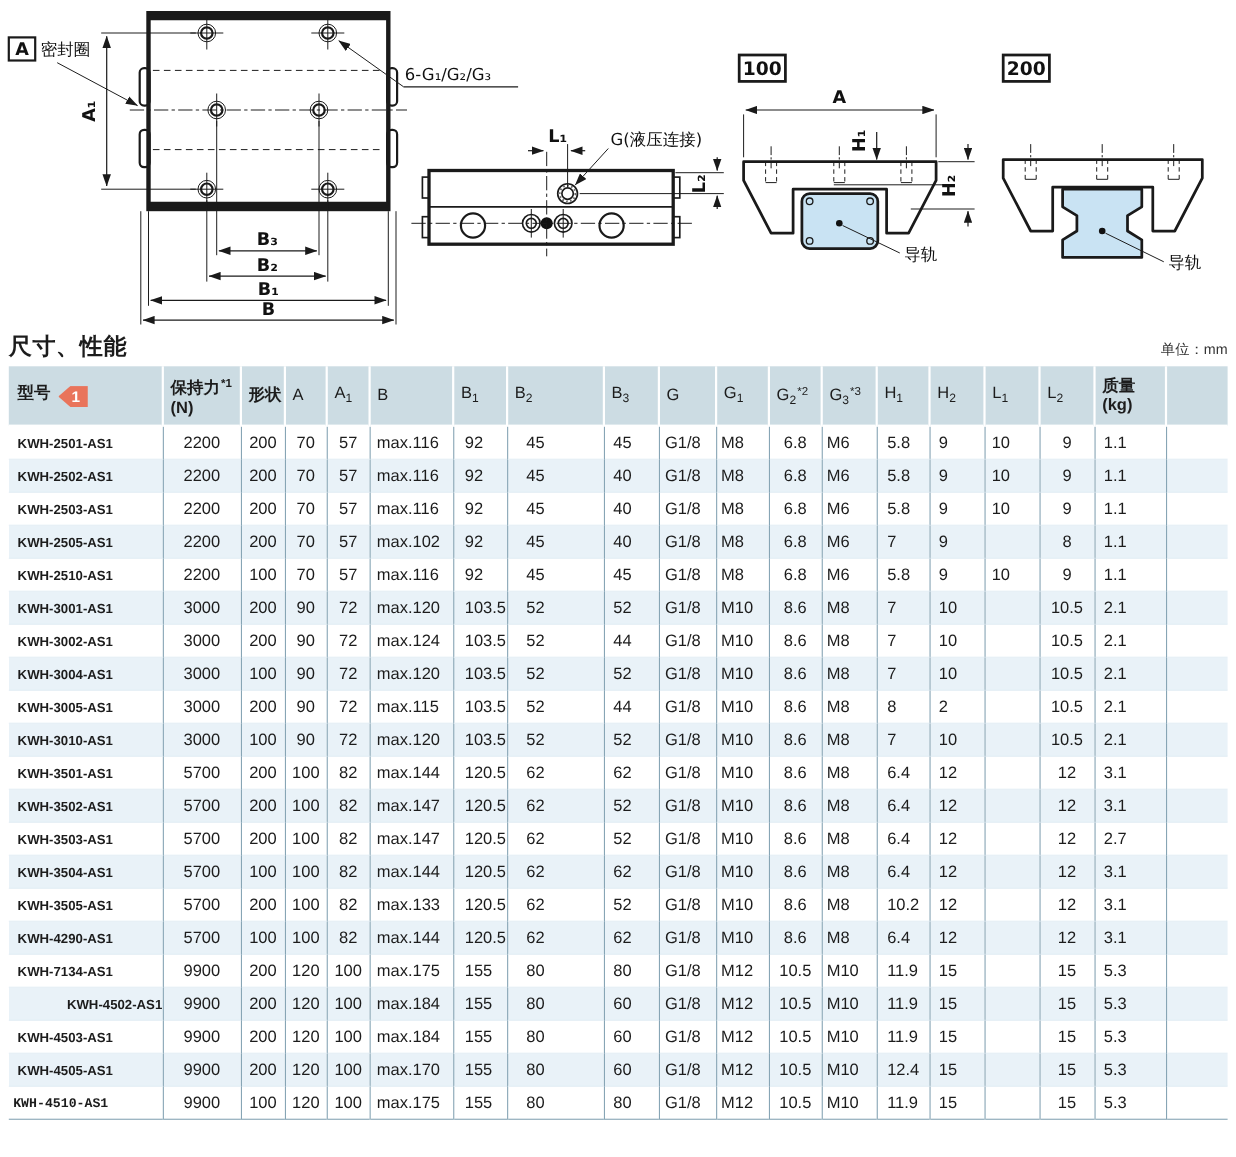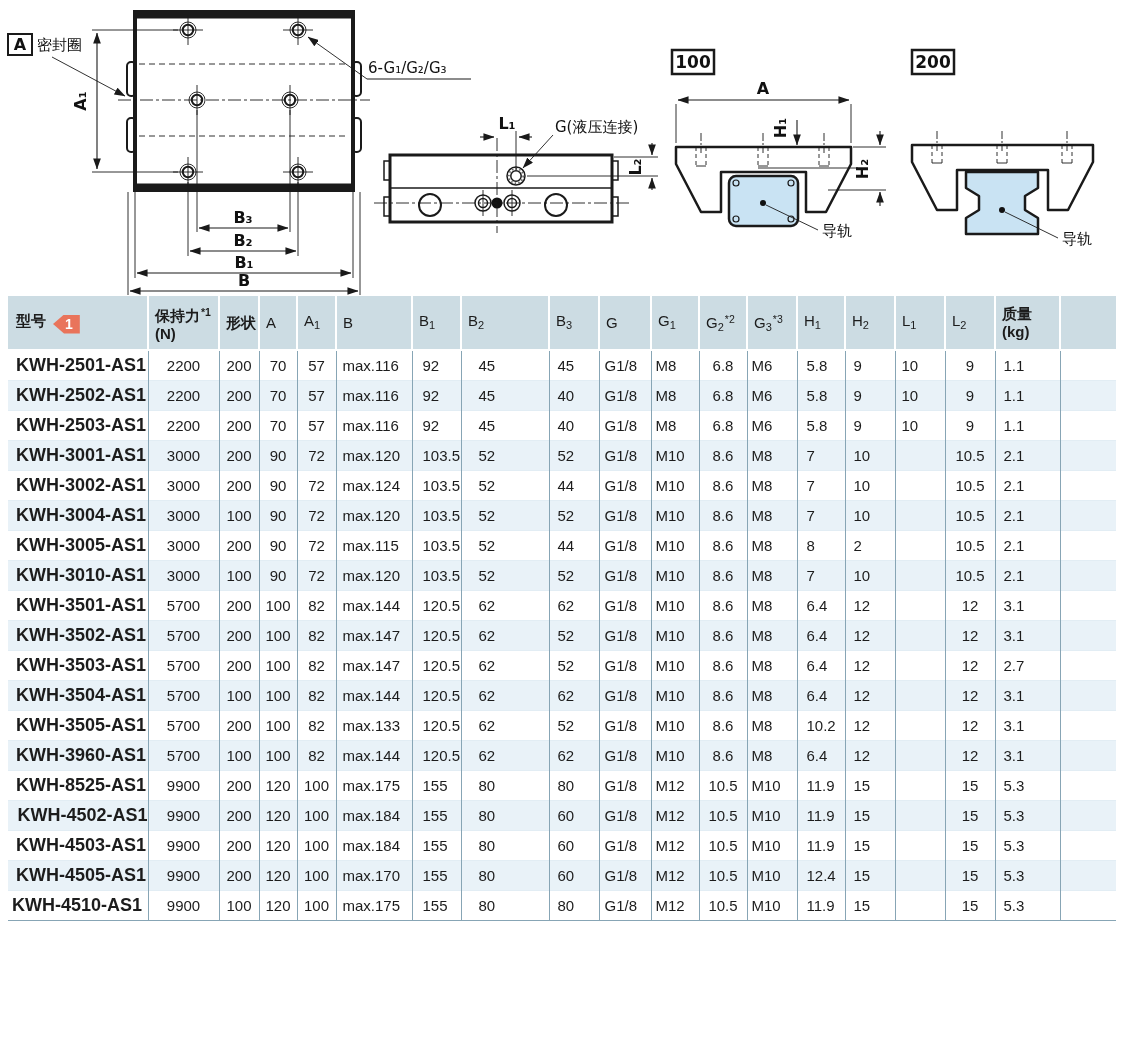--- a/index.html
+++ b/index.html
@@ -34,21 +34,21 @@
   table.spec thead th:last-child { border-right:none; }
   table.spec thead th sub { font-size:11px; vertical-align:-3px; }
   table.spec thead th sup { font-size:10.5px; vertical-align:5px; margin-left:1px; }
   table.spec thead th .l2 { font-weight:inherit; }
   table.spec tbody td { height:29px; padding:0; border-right:1px solid var(--grid-line,#87a5b5);
                         white-space:nowrap; overflow:hidden; }
   table.spec tbody td:last-child { border-right:none; }
   table.spec tbody tr { border-top:1px solid #e2edf4; }
   table.spec tbody tr:first-child { border-top:2px solid #fff; }
   table.spec tbody tr:nth-child(even) { background:var(--row-alt-bg,#e9f2f8); }
-  td.model { font-weight:bold; font-size:18px; }
+  td.model { font-weight:bold; font-size:12px; }
 
   .tag {
     display:inline-block; background:var(--tag-accent,#e9745b); color:#fff;
     font-weight:bold; font-size:14px; line-height:19px; height:19px;
     padding:0 7px 0 12px; margin-left:7px; vertical-align:-3px;
     clip-path:polygon(0 50%, 11px 0, 100% 0, 100% 100%, 11px 100%);
   }
 </style>
 </head>
 <body>
@@ -264,20 +264,24 @@
             <line x1="0" y1="131" x2="0" y2="151" class="thin" stroke-dasharray="8 2 2 2"></line>
           </g>
       </g>
       <path d="M966,172 L1038,172 L1038,188 L1025,196 L1025,210 L1038,218 L1038,234 L966,234 L966,218 L979,210 L979,196 L966,188 Z" stroke="#1a1a1a" stroke-width="2.5" stroke-linejoin="round" fill="var(--rail-fill,#c9e3f3)"></path>
       <circle cx="1002" cy="210" r="3" fill="#111"></circle>
       <line x1="1005" y1="212" x2="1058" y2="238" class="thin"></line>
       <text class="dlab" x="1062" y="244">导轨</text>
     </g>
   </svg>
 
+  <div class="section-head">
+    <h1>尺寸、性能</h1>
+    <div class="unit-note">单位：mm</div>
+  </div>
 
   <table class="spec">
     <colgroup id="cols">
         <col style="width: 140px;">
         <col style="width: 71px;">
         <col style="width: 40px;">
         <col style="width: 38px;">
         <col style="width: 39px;">
         <col style="width: 76px;">
         <col style="width: 49px;">
@@ -375,20 +379,62 @@
           <td style="text-align: center;">6.8</td>
           <td style="text-align: left; padding-left: 4px;">M6</td>
           <td style="text-align: left; padding-left: 9px;">5.8</td>
           <td style="text-align: left; padding-left: 8px;">9</td>
           <td style="text-align: left; padding-left: 6px;">10</td>
           <td style="text-align: center;">9</td>
           <td style="text-align: left; padding-left: 8px;">1.1</td>
           <td style="text-align: left;"></td>
         </tr>
         <tr>
+          <td class="model" style="text-align: left; padding-left: 8px;">KWH-2505-AS1</td>
+          <td style="text-align: center;">2200</td>
+          <td style="text-align: center;">200</td>
+          <td style="text-align: center;">70</td>
+          <td style="text-align: center;">57</td>
+          <td style="text-align: left; padding-left: 6px;">max.102</td>
+          <td style="text-align: left; padding-left: 10px;">92</td>
+          <td style="text-align: left; padding-left: 17px;">45</td>
+          <td style="text-align: left; padding-left: 8px;">40</td>
+          <td style="text-align: left; padding-left: 5px;">G1/8</td>
+          <td style="text-align: left; padding-left: 4px;">M8</td>
+          <td style="text-align: center;">6.8</td>
+          <td style="text-align: left; padding-left: 4px;">M6</td>
+          <td style="text-align: left; padding-left: 9px;">7</td>
+          <td style="text-align: left; padding-left: 8px;">9</td>
+          <td style="text-align: left; padding-left: 6px;"></td>
+          <td style="text-align: center;">8</td>
+          <td style="text-align: left; padding-left: 8px;">1.1</td>
+          <td style="text-align: left;"></td>
+        </tr>
+        <tr>
+          <td class="model" style="text-align: left; padding-left: 8px;">KWH-2510-AS1</td>
+          <td style="text-align: center;">2200</td>
+          <td style="text-align: center;">100</td>
+          <td style="text-align: center;">70</td>
+          <td style="text-align: center;">57</td>
+          <td style="text-align: left; padding-left: 6px;">max.116</td>
+          <td style="text-align: left; padding-left: 10px;">92</td>
+          <td style="text-align: left; padding-left: 17px;">45</td>
+          <td style="text-align: left; padding-left: 8px;">45</td>
+          <td style="text-align: left; padding-left: 5px;">G1/8</td>
+          <td style="text-align: left; padding-left: 4px;">M8</td>
+          <td style="text-align: center;">6.8</td>
+          <td style="text-align: left; padding-left: 4px;">M6</td>
+          <td style="text-align: left; padding-left: 9px;">5.8</td>
+          <td style="text-align: left; padding-left: 8px;">9</td>
+          <td style="text-align: left; padding-left: 6px;">10</td>
+          <td style="text-align: center;">9</td>
+          <td style="text-align: left; padding-left: 8px;">1.1</td>
+          <td style="text-align: left;"></td>
+        </tr>
+        <tr>
           <td class="model" style="text-align: left; padding-left: 8px;">KWH-3001-AS1</td>
           <td style="text-align: center;">3000</td>
           <td style="text-align: center;">200</td>
           <td style="text-align: center;">90</td>
           <td style="text-align: center;">72</td>
           <td style="text-align: left; padding-left: 6px;">max.120</td>
           <td style="text-align: left; padding-left: 10px;">103.5</td>
           <td style="text-align: left; padding-left: 17px;">52</td>
           <td style="text-align: left; padding-left: 8px;">52</td>
           <td style="text-align: left; padding-left: 5px;">G1/8</td>
@@ -585,42 +631,42 @@
           <td style="text-align: center;">8.6</td>
           <td style="text-align: left; padding-left: 4px;">M8</td>
           <td style="text-align: left; padding-left: 9px;">10.2</td>
           <td style="text-align: left; padding-left: 8px;">12</td>
           <td style="text-align: left; padding-left: 6px;"></td>
           <td style="text-align: center;">12</td>
           <td style="text-align: left; padding-left: 8px;">3.1</td>
           <td style="text-align: left;"></td>
         </tr>
         <tr>
-          <td class="model" style="text-align: left; padding-left: 8px;">KWH-3960-AS1</td>
+          <td class="model" style="text-align: left; padding-left: 8px;">KWH-4290-AS1</td>
           <td style="text-align: center;">5700</td>
           <td style="text-align: center;">100</td>
           <td style="text-align: center;">100</td>
           <td style="text-align: center;">82</td>
           <td style="text-align: left; padding-left: 6px;">max.144</td>
           <td style="text-align: left; padding-left: 10px;">120.5</td>
           <td style="text-align: left; padding-left: 17px;">62</td>
           <td style="text-align: left; padding-left: 8px;">62</td>
           <td style="text-align: left; padding-left: 5px;">G1/8</td>
           <td style="text-align: left; padding-left: 4px;">M10</td>
           <td style="text-align: center;">8.6</td>
           <td style="text-align: left; padding-left: 4px;">M8</td>
           <td style="text-align: left; padding-left: 9px;">6.4</td>
           <td style="text-align: left; padding-left: 8px;">12</td>
           <td style="text-align: left; padding-left: 6px;"></td>
           <td style="text-align: center;">12</td>
           <td style="text-align: left; padding-left: 8px;">3.1</td>
           <td style="text-align: left;"></td>
         </tr>
         <tr>
-          <td class="model" style="text-align: left; padding-left: 8px;">KWH-8525-AS1</td>
+          <td class="model" style="text-align: left; padding-left: 8px;">KWH-7134-AS1</td>
           <td style="text-align: center;">9900</td>
           <td style="text-align: center;">200</td>
           <td style="text-align: center;">120</td>
           <td style="text-align: center;">100</td>
           <td style="text-align: left; padding-left: 6px;">max.175</td>
           <td style="text-align: left; padding-left: 10px;">155</td>
           <td style="text-align: left; padding-left: 17px;">80</td>
           <td style="text-align: left; padding-left: 8px;">80</td>
           <td style="text-align: left; padding-left: 5px;">G1/8</td>
           <td style="text-align: left; padding-left: 4px;">M12</td>
@@ -690,21 +736,21 @@
           <td style="text-align: center;">10.5</td>
           <td style="text-align: left; padding-left: 4px;">M10</td>
           <td style="text-align: left; padding-left: 9px;">12.4</td>
           <td style="text-align: left; padding-left: 8px;">15</td>
           <td style="text-align: left; padding-left: 6px;"></td>
           <td style="text-align: center;">15</td>
           <td style="text-align: left; padding-left: 8px;">5.3</td>
           <td style="text-align: left;"></td>
         </tr>
         <tr>
-          <td class="model" style="text-align: left; padding-left: 4px;">KWH-4510-AS1</td>
+          <td class="model" style="text-align: left; padding-left: 4px; font-family: Liberation Mono, monospace;">KWH-4510-AS1</td>
           <td style="text-align: center;">9900</td>
           <td style="text-align: center;">100</td>
           <td style="text-align: center;">120</td>
           <td style="text-align: center;">100</td>
           <td style="text-align: left; padding-left: 6px;">max.175</td>
           <td style="text-align: left; padding-left: 10px;">155</td>
           <td style="text-align: left; padding-left: 17px;">80</td>
           <td style="text-align: left; padding-left: 8px;">80</td>
           <td style="text-align: left; padding-left: 5px;">G1/8</td>
           <td style="text-align: left; padding-left: 4px;">M12</td>

